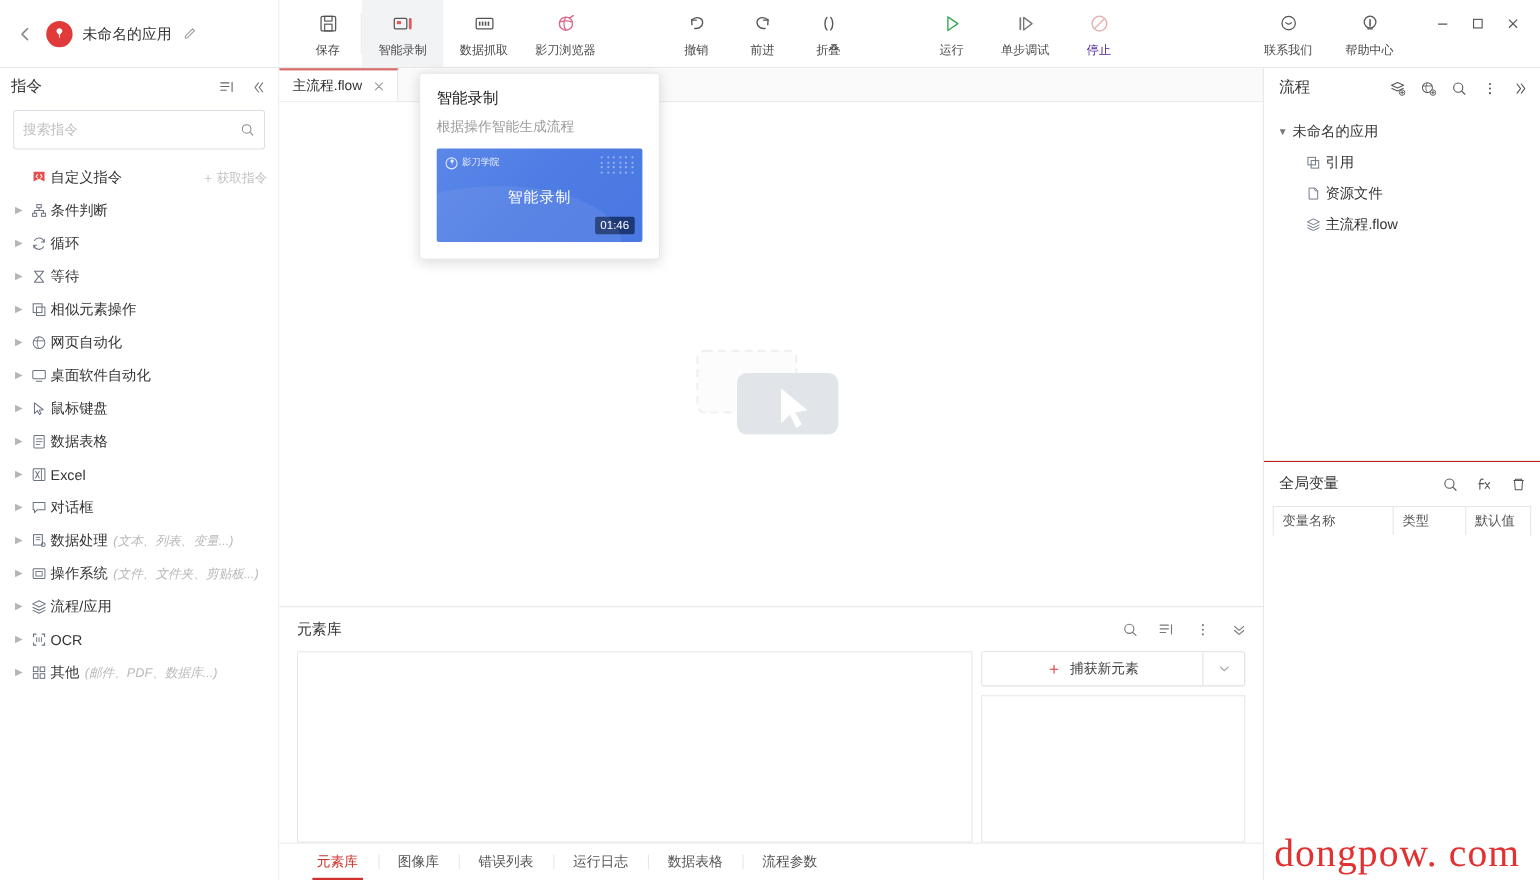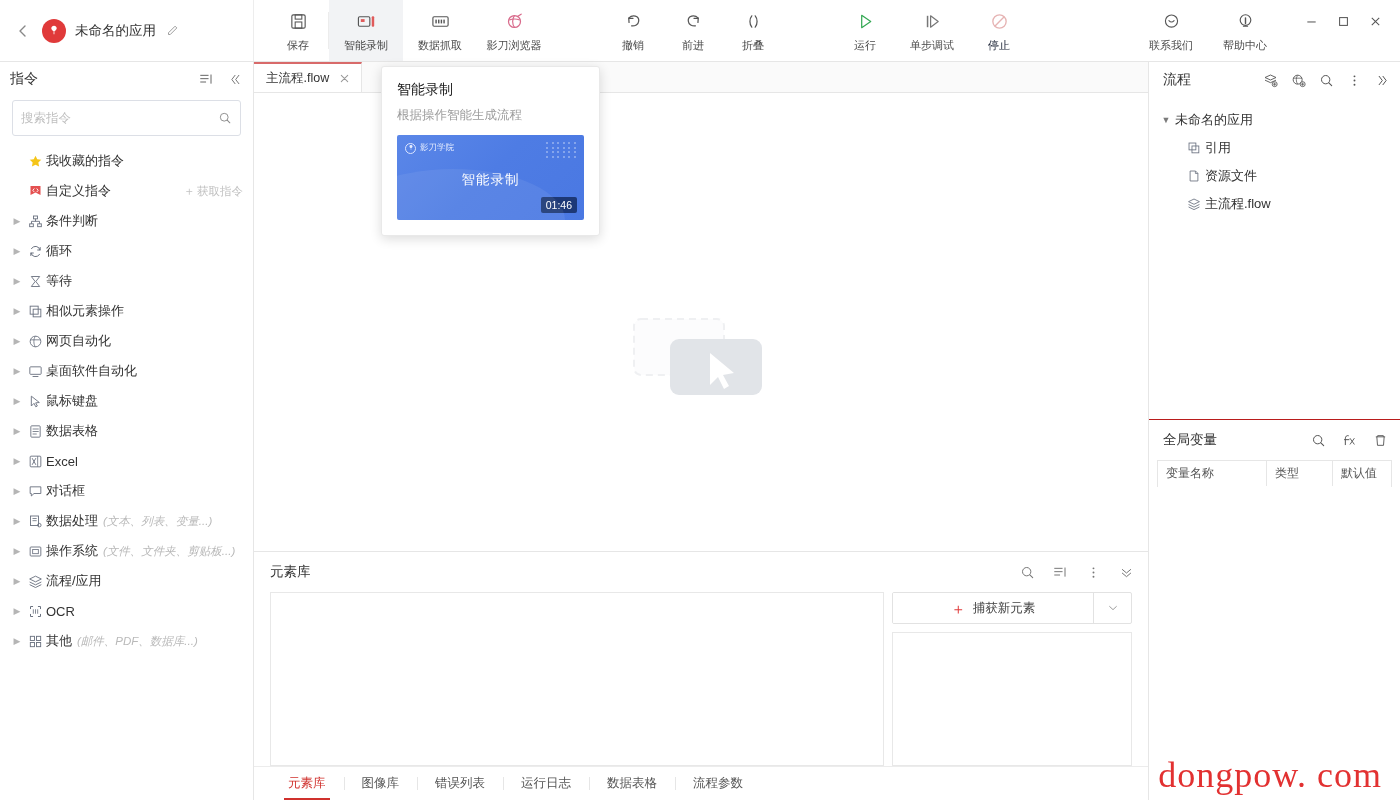--- a/index.html
+++ b/index.html
@@ -24,21 +24,21 @@
   .appname { font-size: 13.5px; color: #333; }
   .editpen { width: 14px; height: 14px; color: #999; display: inline-flex; }
 
   .tb-tools { flex: 1; display: flex; align-items: stretch; padding-left: 14px; }
   .tool { width: 60px; display: flex; flex-direction: column; align-items: center; justify-content: center;
           gap: 5px; cursor: pointer; padding-top: 2px; }
   .tool.wide { width: 74px; }
   .tool.active { background: #f2f3f5; }
   .tool .ti { height: 22px; display: flex; align-items: center; justify-content: center; }
   .tool .tl { font-size: 11px; color: #4a4a4a; white-space: nowrap; }
-  .tool.disabled .tl { color: #0f172a; }
+  .tool.disabled .tl { color: #4c1d95; }
   .tb-gap { width: 52px; }
   .tb-sep { width: 1px; margin: 12px 0; background: #ececec; }
   .tb-right { display: flex; align-items: stretch; margin-left: auto; }
   .wbtns { display: flex; align-items: flex-start; padding: 8px 10px 0 14px; gap: 2px; }
   .wbtn { width: 30px; height: 26px; display: flex; align-items: center; justify-content: center;
           color: #555; cursor: pointer; }
 
   
   .body { flex: 1; display: flex; min-height: 0; }
 
@@ -352,29 +352,20 @@
         <span>
           <svg viewBox="0 0 18 18" width="14" height="14">
               <circle cx="8" cy="8" r="5" fill="none" stroke="#8a8a8a" stroke-width="1.2"></circle>
               <path d="M11.8 11.8 L15.2 15.2" stroke="#8a8a8a" stroke-width="1.3" stroke-linecap="round"></path>
             </svg>
         </span>
       </div>
 
       <div class="lp-list">
 
-        <div class="li-row">
-          <span class="li-arrow"></span>
-          <span class="li-icon">
-            <svg viewBox="0 0 18 18" width="15" height="15">
-                <path d="M9 2 l2.1 4.4 4.8.6 -3.5 3.3.9 4.8 -4.3-2.3 -4.3 2.3.9-4.8 -3.5-3.3 4.8-.6z" fill="#f5c518"></path>
-              </svg>
-          </span>
-          <span class="li-label">我收藏的指令</span>
-        </div>
 
         <div class="li-row">
           <span class="li-arrow"></span>
           <span class="li-icon">
             <svg viewBox="0 0 18 18" width="15" height="15">
                 <path d="M3 2.5h12v10.8l-6-3-6 3z" fill="#e45050"></path>
                 <path d="M7.3 5.7 L5.8 7.6 L7.3 9.4 M10.7 5.7 L12.2 7.6 L10.7 9.4" fill="none" stroke="#fff" stroke-width="1.1" stroke-linecap="round" stroke-linejoin="round"></path>
               </svg>
           </span>
           <span class="li-label">自定义指令</span>

